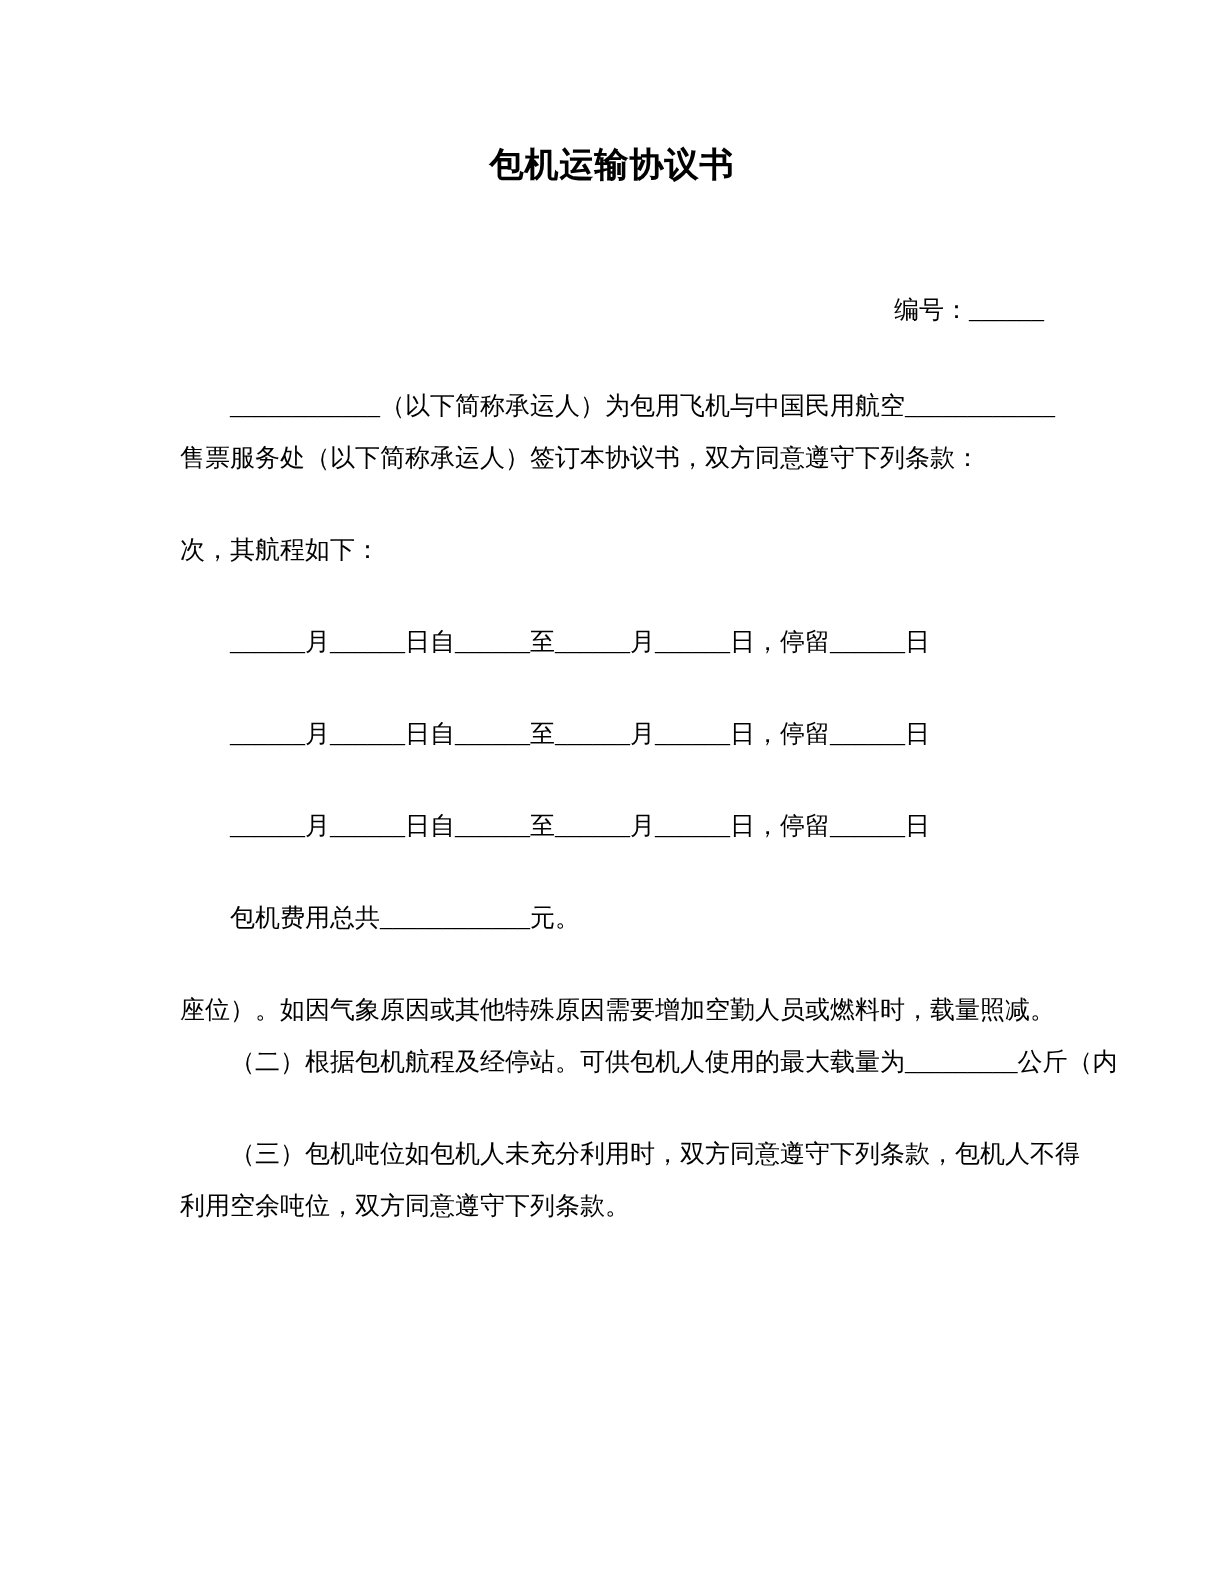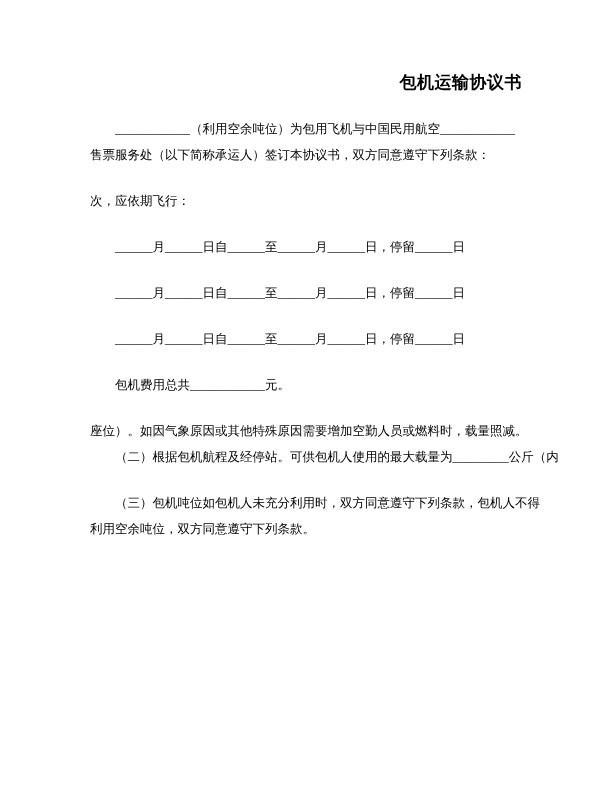--- a/index.html
+++ b/index.html
@@ -15,21 +15,21 @@
     box-sizing: border-box;
     padding: 0 90px;
     overflow: hidden;
     font-family: "Liberation Serif", "DejaVu Serif", serif;
     font-size: 12.5px;
     color: #000000;
   }
   .doc-title {
     margin: 0;
     padding-top: 72px;
-    text-align: right;
+    text-align: center;
     font-size: 17px;
     font-weight: bold;
     line-height: 22px;
     letter-spacing: 0.5px;
   }
   .doc-number {
     margin-top: 48px;
     text-align: right;
     line-height: 26px;
     white-space: nowrap;
@@ -47,28 +47,29 @@
   .para .line.first {
     text-indent: 2em;
   }
 </style>
 </head>
 <body>
 
 <div class="page">
   <h1 class="doc-title">包机运输协议书</h1>
 
+  <div class="doc-number">编号：______</div>
 
   <div class="doc-body">
       <div class="para">
-        <div class="line first">____________（利用空余吨位）为包用飞机与中国民用航空____________</div>
+        <div class="line first">____________（以下简称承运人）为包用飞机与中国民用航空____________</div>
         <div class="line">售票服务处（以下简称承运人）签订本协议书，双方同意遵守下列条款：</div>
       </div>
       <div class="para">
-        <div class="line">次，应依期飞行：</div>
+        <div class="line">次，其航程如下：</div>
       </div>
       <div class="para">
         <div class="line first">______月______日自______至______月______日，停留______日</div>
       </div>
       <div class="para">
         <div class="line first">______月______日自______至______月______日，停留______日</div>
       </div>
       <div class="para">
         <div class="line first">______月______日自______至______月______日，停留______日</div>
       </div>

